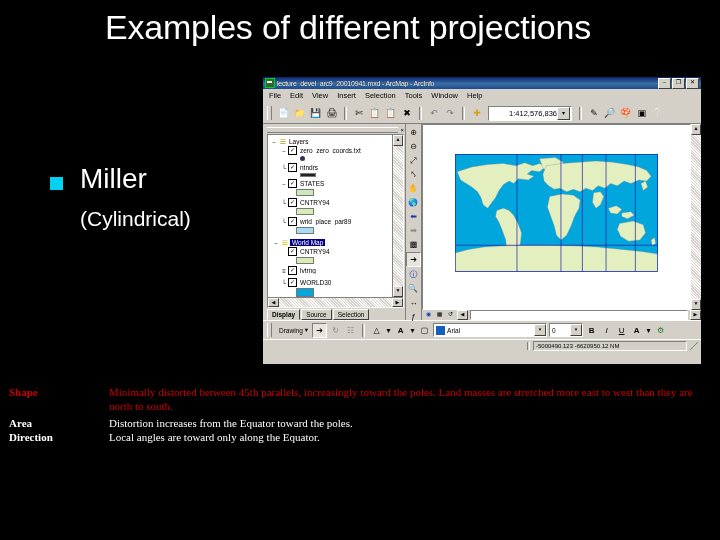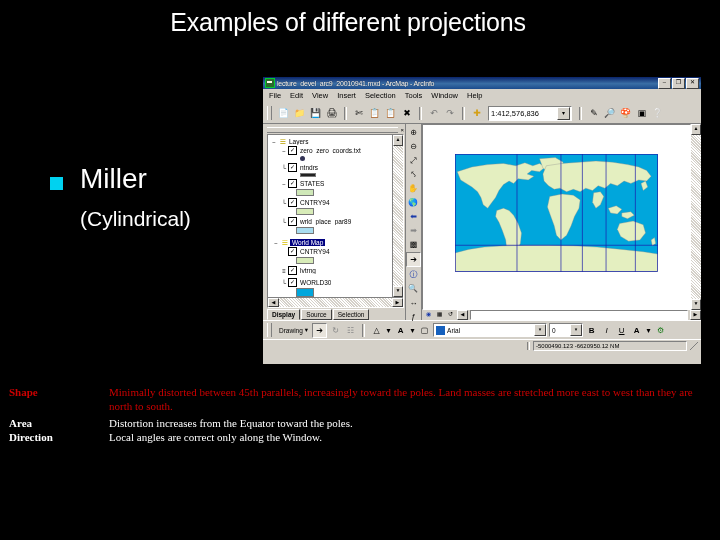--- a/index.html
+++ b/index.html
@@ -5,21 +5,21 @@
   html,body{margin:0;padding:0;}
   body{
     width:720px;height:540px;background:#000;overflow:hidden;
     font-family:"Liberation Sans", sans-serif;
     position:relative;
   }
 
   
   .slide-title{
     position:absolute;left:0;top:8px;width:696px;text-align:center;
-    color:#ffffff;font-size:25px;font-weight:400;
+    color:#ffffff;font-size:34px;font-weight:400;
     font-family:"Liberation Sans", sans-serif;
     letter-spacing:-0.2px;
   }
 
   
   .bullet-row{position:absolute;left:50px;top:165px;display:flex;align-items:flex-start;}
   .bullet-marker{
     width:13px;height:13px;background:#00d2f0;margin-top:12px;margin-right:17px;flex:none;
   }
   .bullet-text{color:#ffffff;font-size:28px;line-height:1.0;font-weight:400;}
@@ -82,21 +82,21 @@
   .tb-grip{width:3px;height:14px;border-left:1px solid #fff;border-right:1px solid #808080;margin-right:3px;}
   .tb-btn{
     width:14px;height:14px;display:flex;align-items:center;justify-content:center;
     font-size:9px;line-height:9px;color:#000;flex:none;
   }
   .tb-sep{width:1px;height:13px;border-left:1px solid #808080;border-right:1px solid #fff;margin:0 3px;}
   .scalebox{
     display:flex;align-items:center;height:13px;width:82px;background:#fff;
     border:1px solid;border-color:#808080 #fff #fff #808080;margin:0 2px;
   }
-  .scalebox .val{flex:1;font-size:7.5px;padding-left:2px;color:#000;white-space:nowrap;overflow:hidden;}
+  .scalebox .val{flex:1;font-size:7.5px;padding-left:2px;color:#000;white-space:nowrap;overflow:hidden;text-align:right;}
   .scalebox .arw{
     width:11px;height:11px;background:#d4d0c8;border:1px solid;
     border-color:#fff #404040 #404040 #fff;font-size:6px;text-align:center;line-height:10px;margin-right:1px;
   }
 
   .workarea{display:flex;height:196px;background:#d4d0c8;}
 
   
   .toc-col{width:142px;display:flex;flex-direction:column;padding:2px 1px 0 4px;box-sizing:border-box;}
   .toc-hdr{height:8px;display:flex;align-items:center;}
@@ -215,21 +215,21 @@
       </tr>
       <tr class="spacer">
           <td colspan="2"></td>
         </tr>
       <tr>
         <td class="label">Area</td>
         <td class="value">Distortion increases from the Equator toward the poles.</td>
       </tr>
       <tr>
         <td class="label">Direction</td>
-        <td class="value">Local angles are correct only along the Window.</td>
+        <td class="value">Local angles are toward only along the Equator.</td>
       </tr>
     </tbody>
   </table>
 </div>
 
 <div class="arcwin">
 
   <div class="titlebar">
     <div class="title-ico"></div>
     <div class="title-text">lecture_devel_arc9_20010941.mxd - ArcMap - ArcInfo</div>

